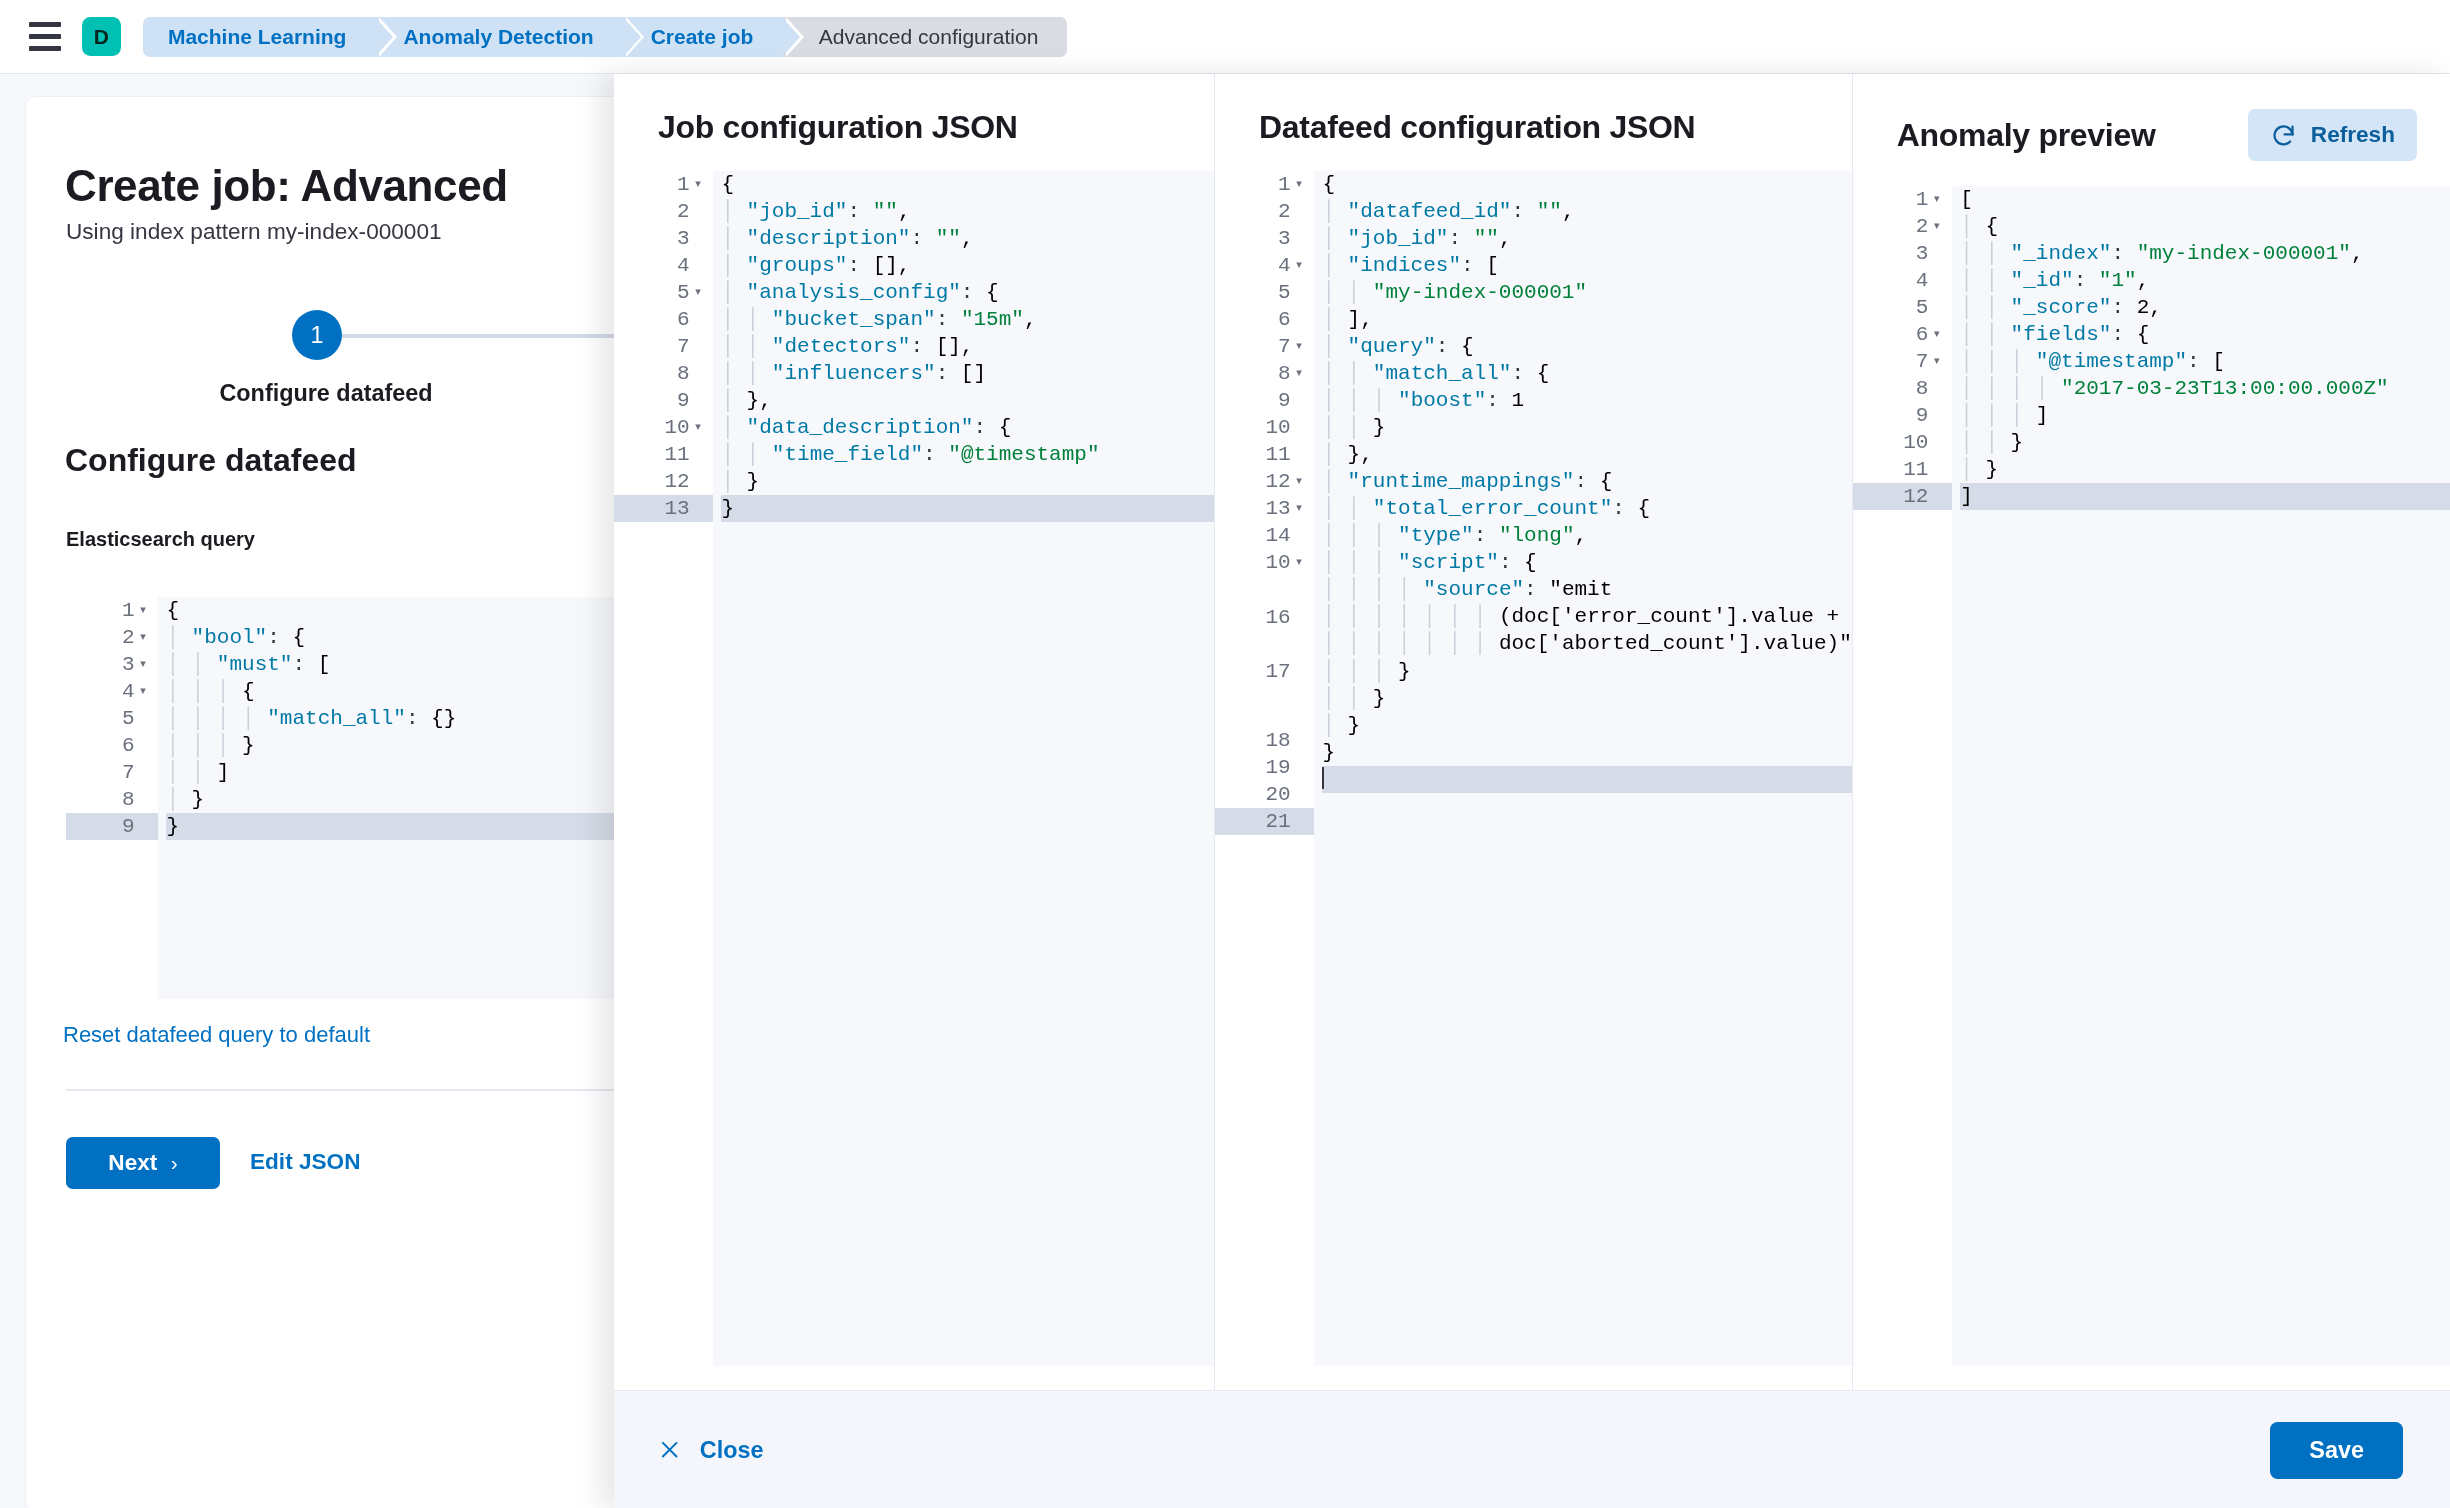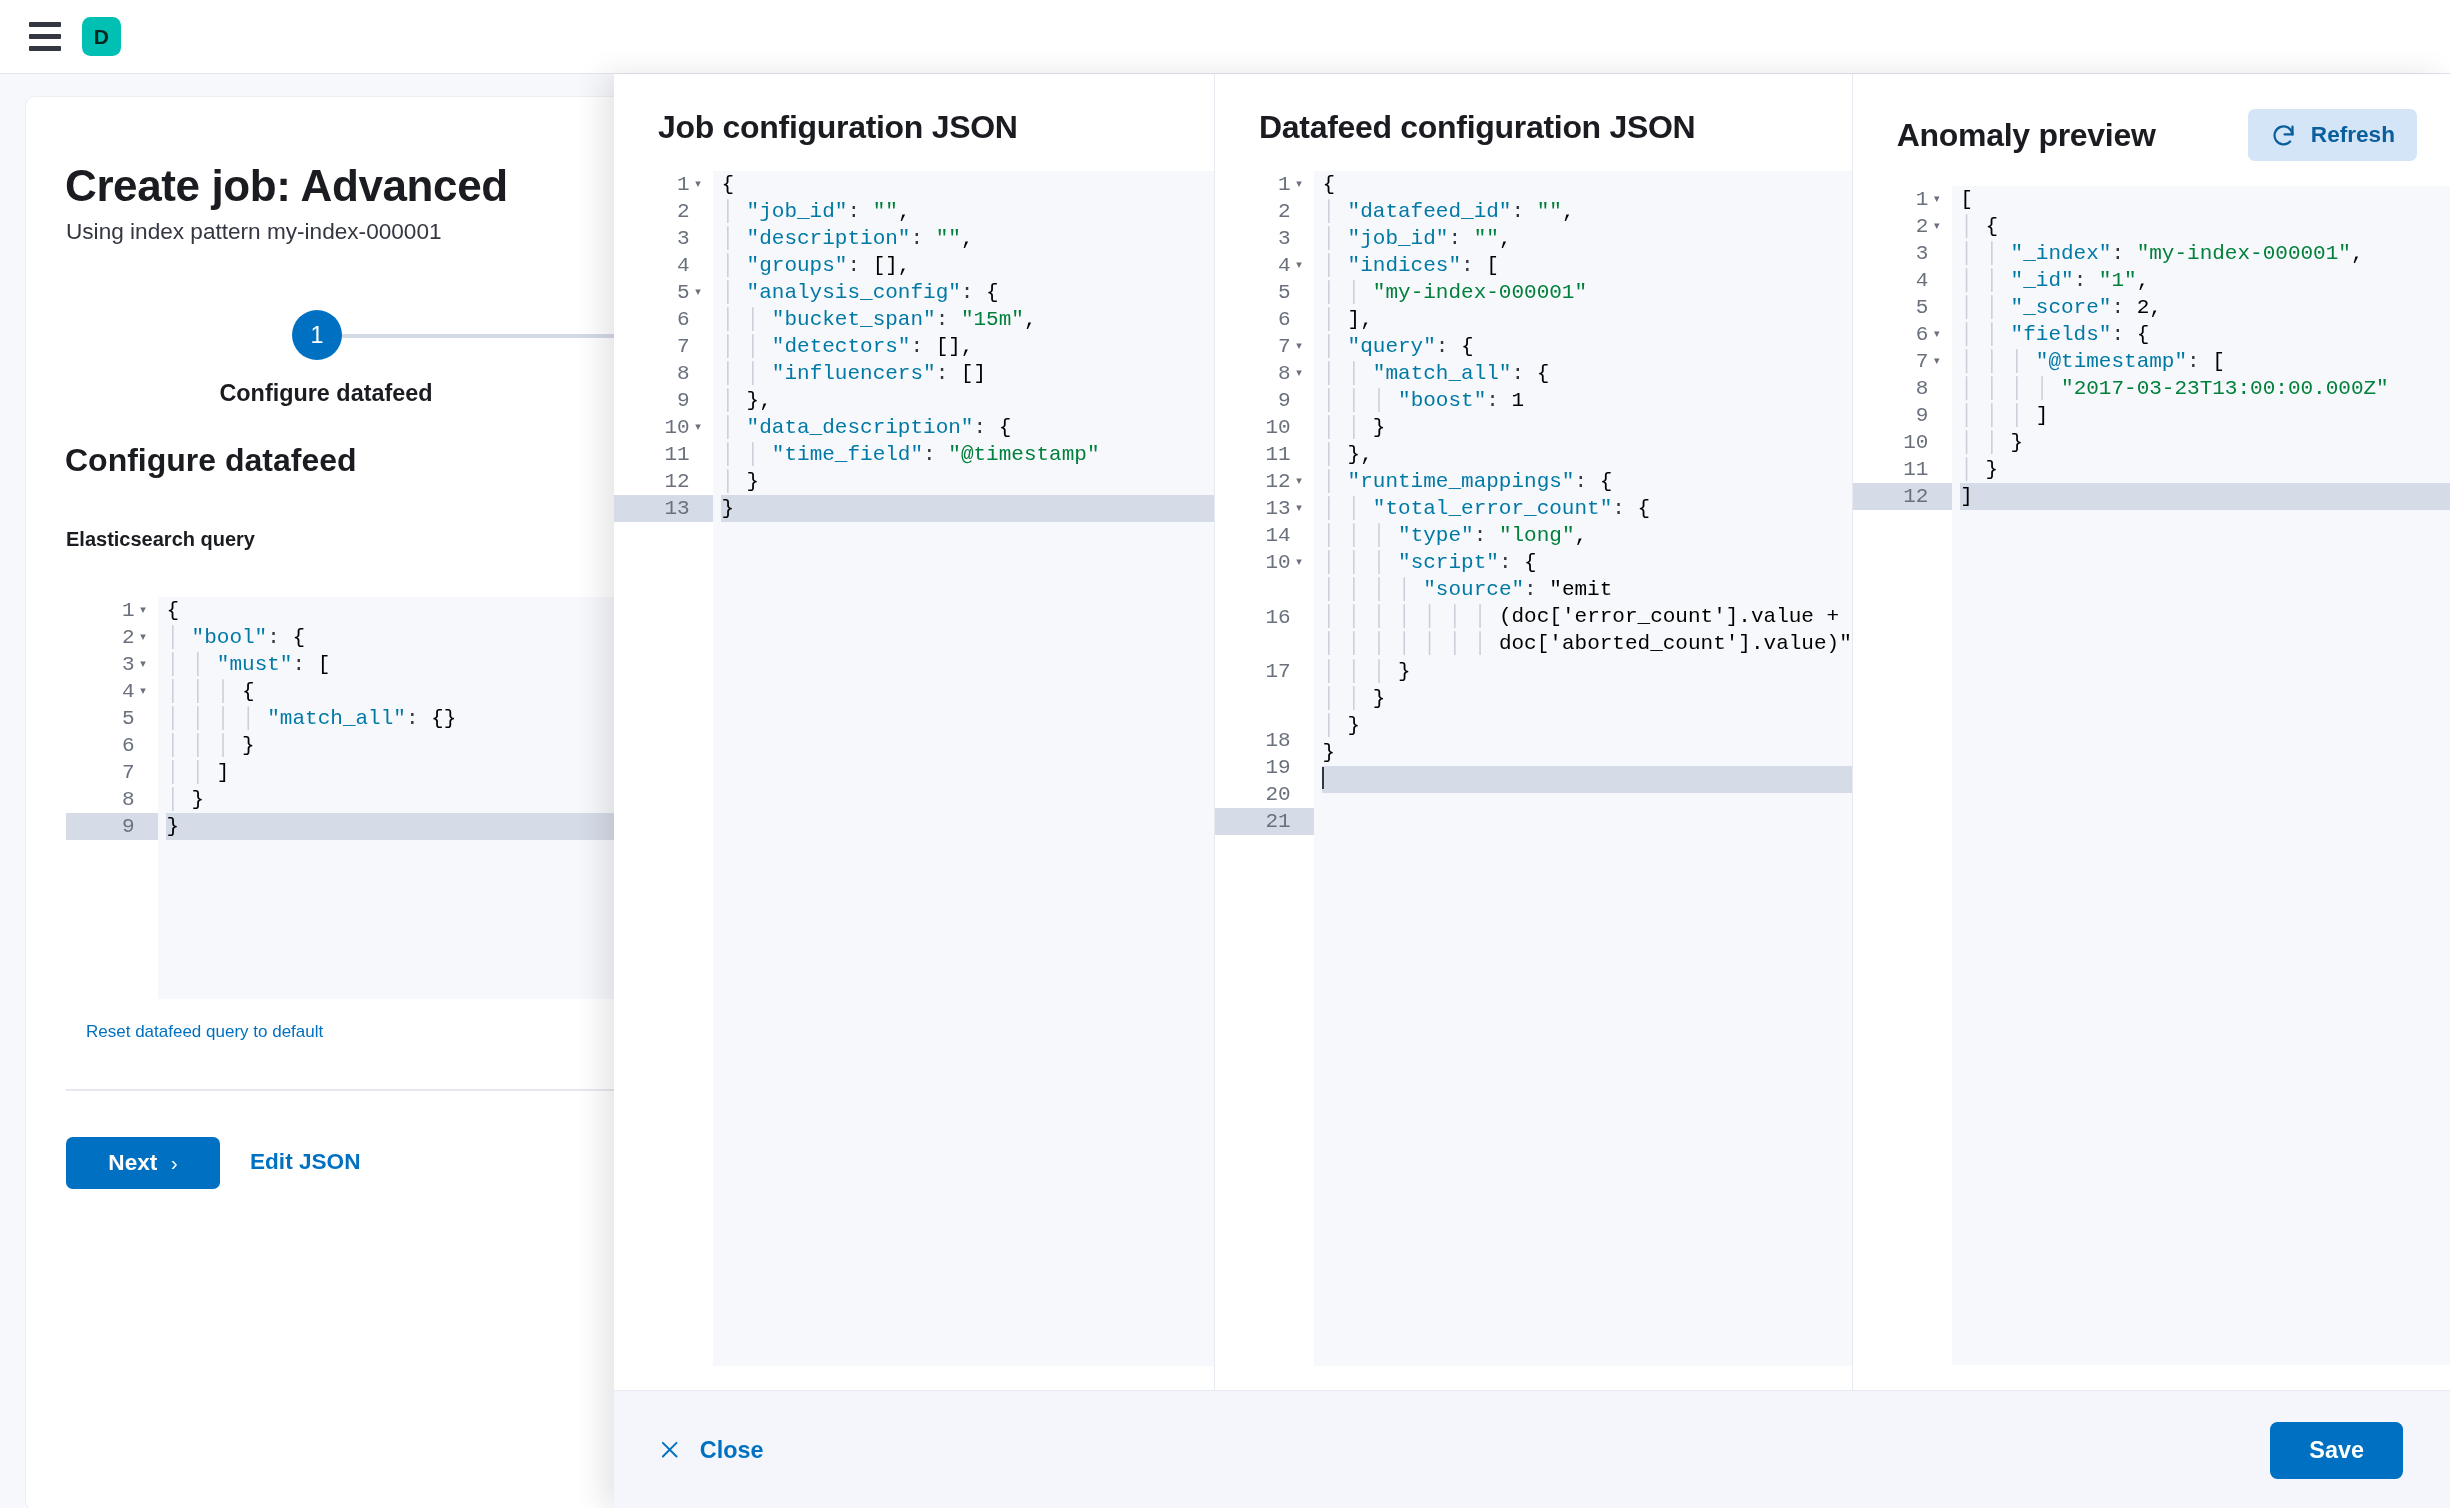--- a/index.html
+++ b/index.html
@@ -74,21 +74,21 @@
   .step-label { text-align: center; width: 600px; margin-top: 20px; font-size: 23.4px;
     font-weight: 700; color: #1a1c21; }
 
   .section-title { font-size: 32px; font-weight: 700; color: #1a1c21; margin: 35px 0 0 39px; }
   .field-label { font-size: 20px; font-weight: 700; color: #1a1c21; margin: 49px 0 0 40px; }
 
   .left-editor {
     position: absolute; left: 40px; top: 500px; width: 837px; height: 402px;
     background: #f7f8fc; border-left: none; overflow: hidden;
   }
-  .reset-link { position: absolute; left: 60px; top: 925px; font-size: 17px; color: #0071c2; cursor: pointer; }
+  .reset-link { position: absolute; left: 37px; top: 925px; font-size: 22px; color: #0071c2; cursor: pointer; }
 
   .left-divider { position: absolute; left: 40px; top: 992px; width: 837px; height: 1.7px; background: #e5e8ef; }
 
   .btn-next {
     position: absolute; left: 40px; top: 1040px; width: 154px; height: 52px;
     background: #0071c2; color: #ffffff; border-radius: 6.7px; border: none;
     font-size: 22.6px; font-weight: 700; display: flex; align-items: center;
     justify-content: center; gap: 13.4px; cursor: pointer;
   }
   .btn-next .chev { font-weight: 400; font-size: 21px; }
@@ -155,20 +155,26 @@
 </head>
 <body>
 
 <div class="topbar">
   <div class="hamburger">
     <span></span>
       <span></span>
       <span></span>
   </div>
   <div class="logo-badge">D</div>
+  <div class="breadcrumbs">
+    <div class="crumb">Machine Learning</div>
+    <div class="crumb">Anomaly Detection</div>
+    <div class="crumb">Create job</div>
+    <div class="crumb current">Advanced configuration</div>
+  </div>
 </div>
 
 <div class="bg-page">
   <div class="left-card">
     <div class="page-title">Create job: Advanced</div>
     <div class="page-sub">Using index pattern my-index-000001</div>
 
     <div class="stepper">
       <div class="step-line"></div>
       <div class="step-circle">1</div>

